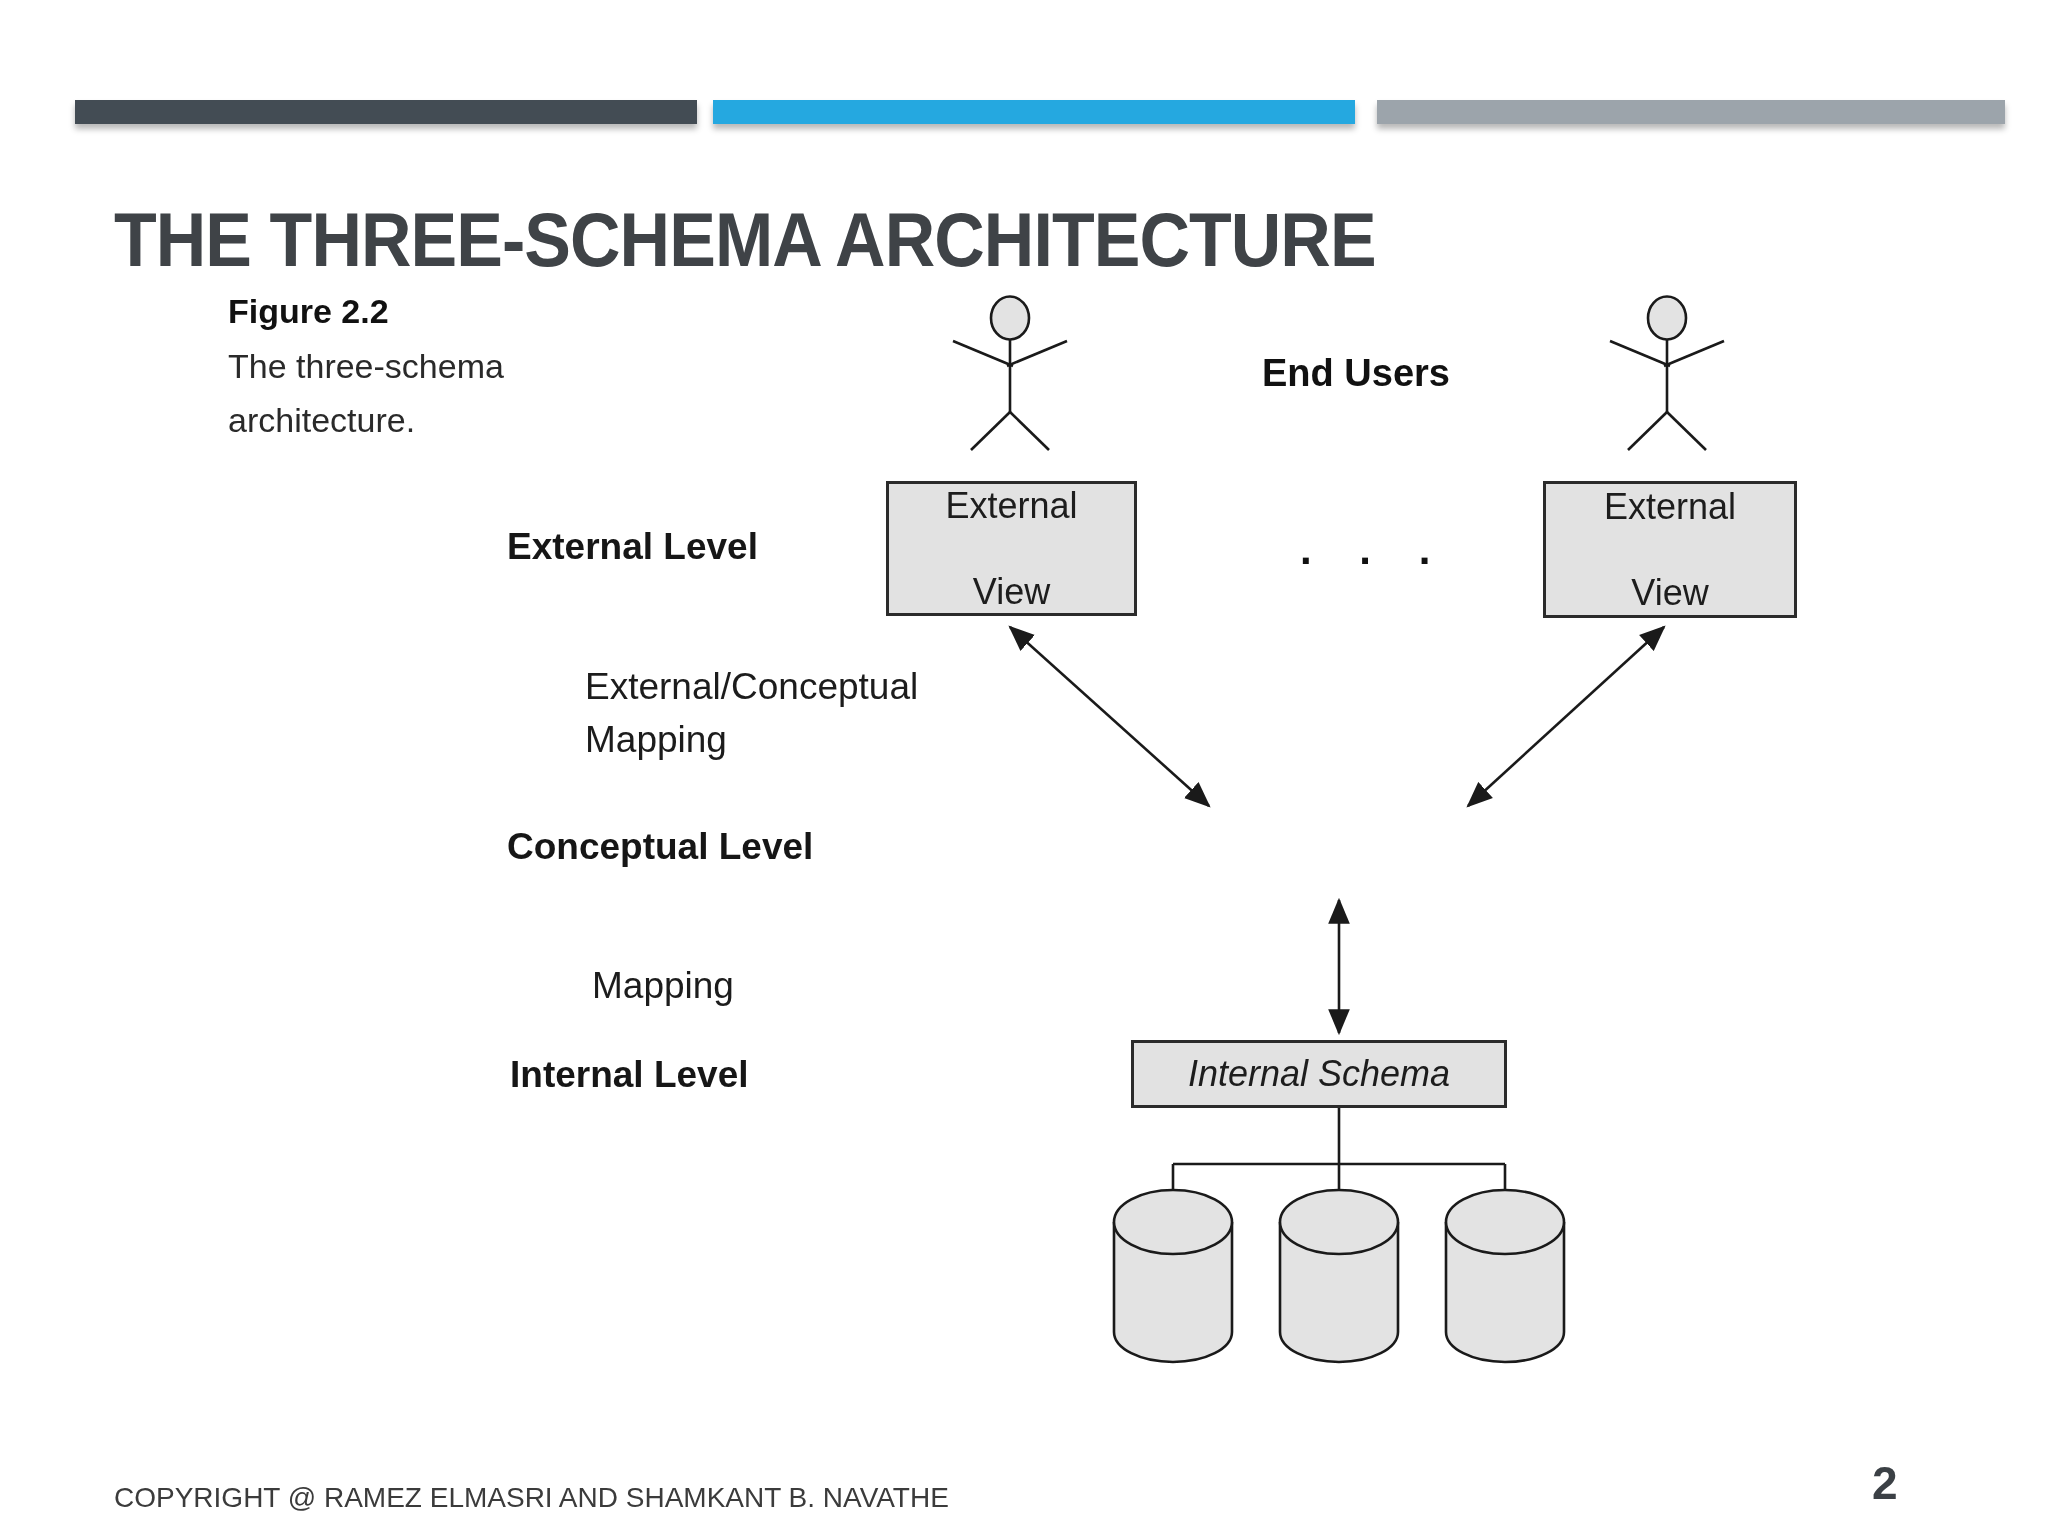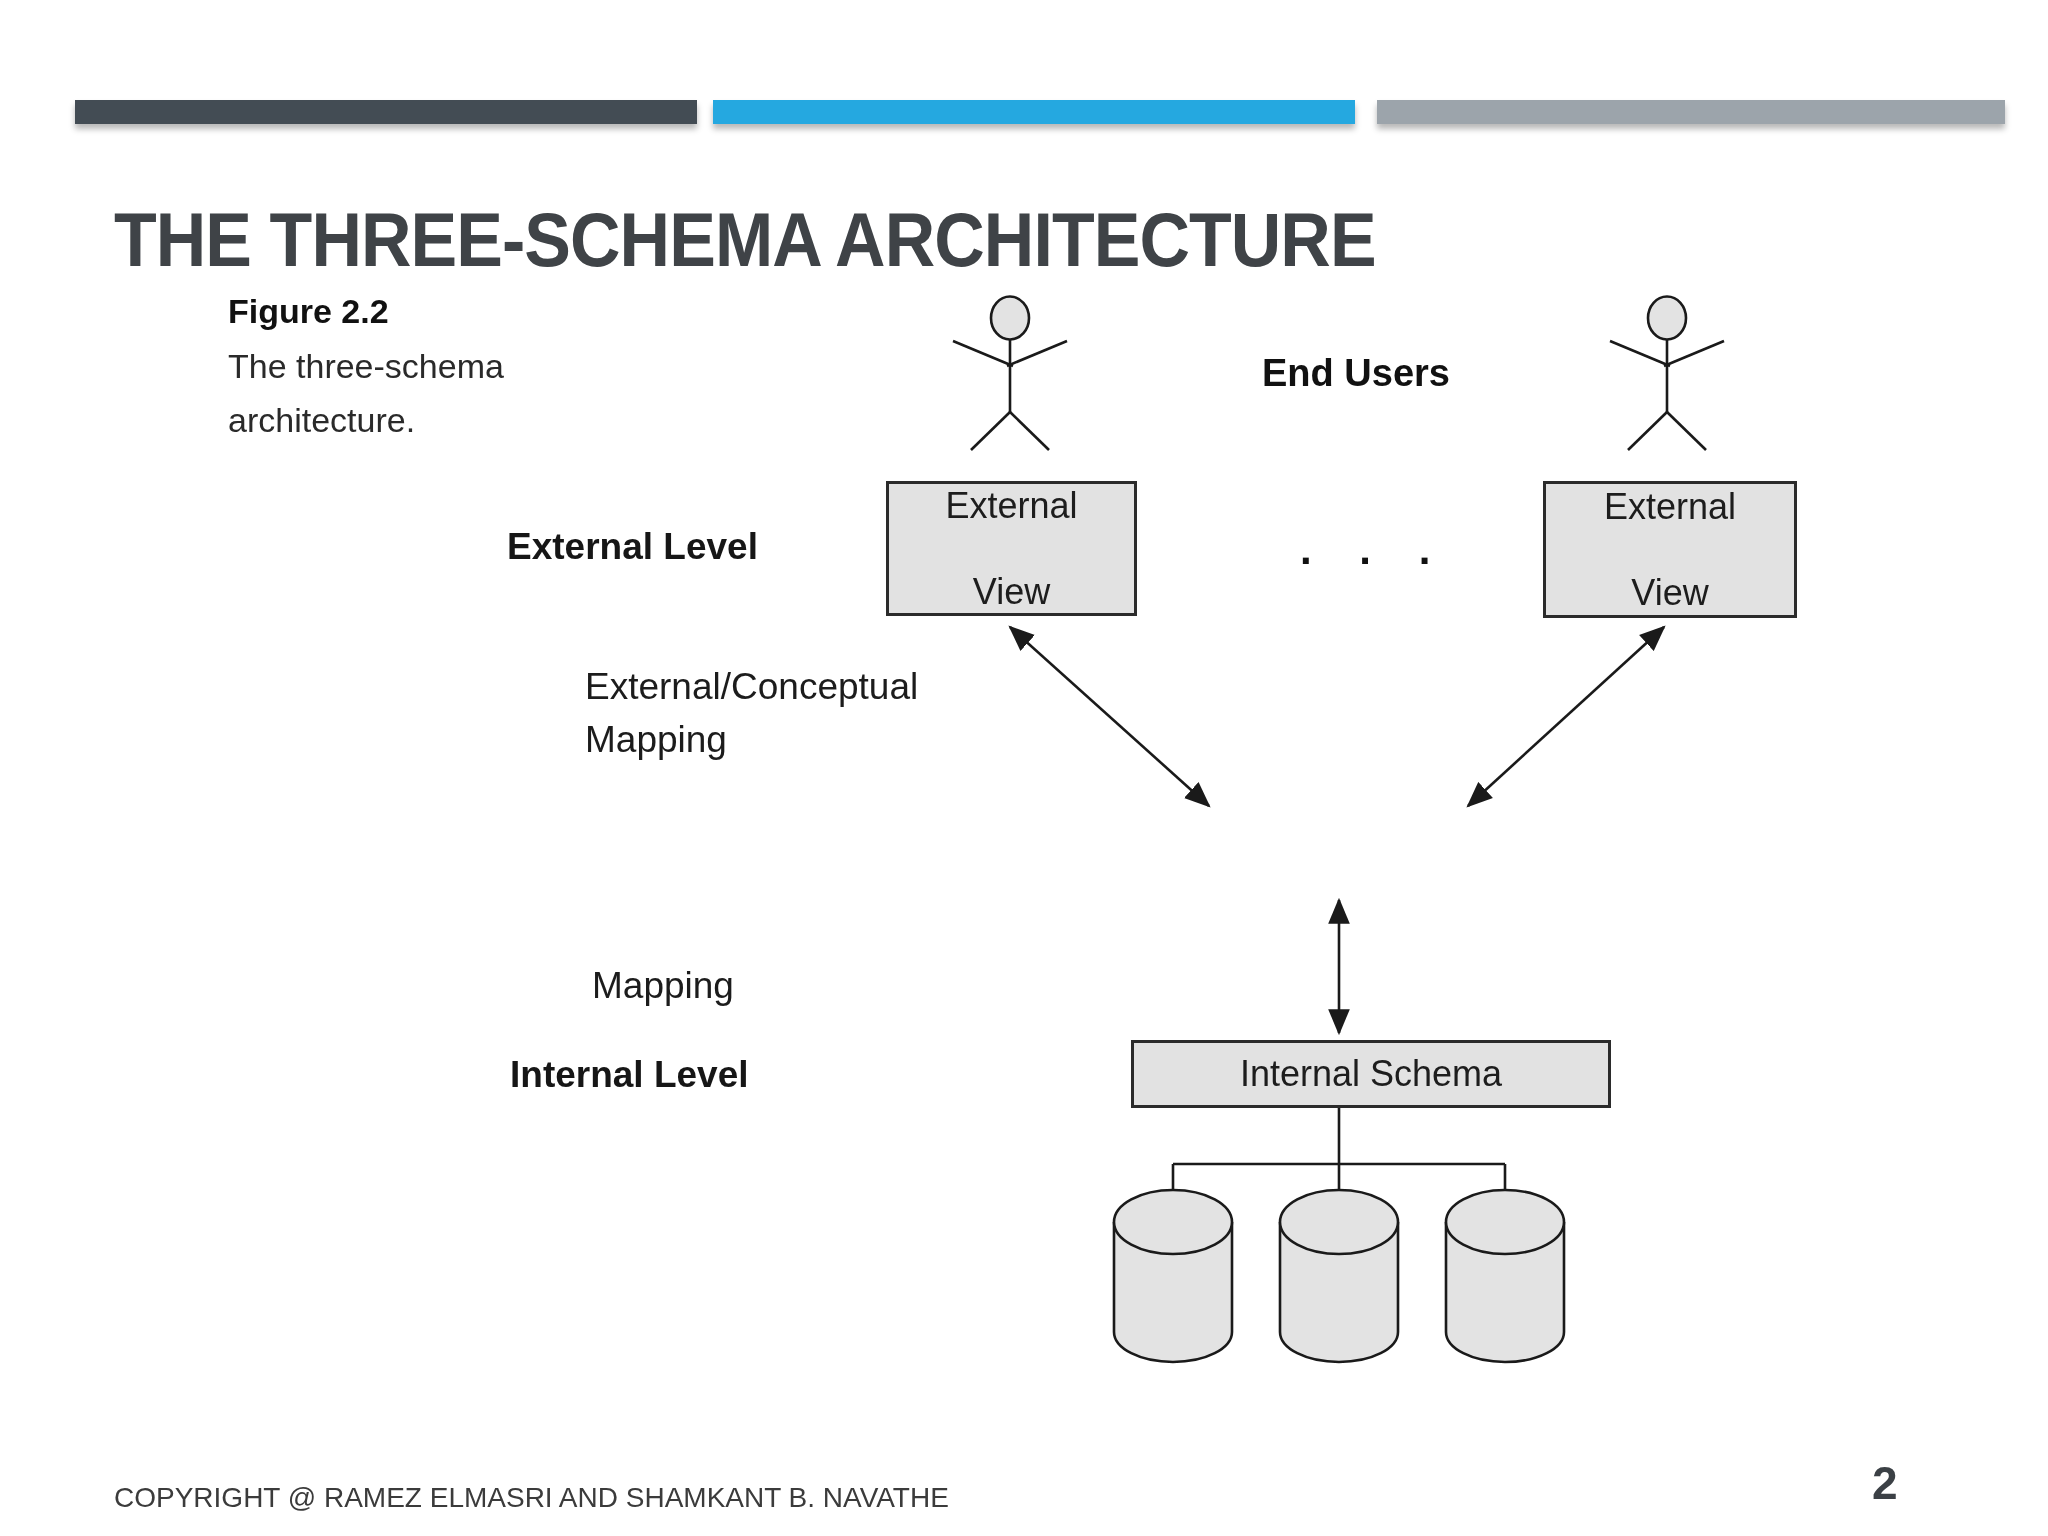--- a/index.html
+++ b/index.html
@@ -41,21 +41,21 @@
   #stored-db{position:absolute;left:1150px;top:1382px;width:384px;text-align:center;
     font-size:39px;font-weight:700;color:#111;white-space:nowrap;}
 
   
   .schema-box{position:absolute;box-sizing:border-box;background:#e2e2e2;border:3px solid #2b2b2b;
     display:flex;flex-direction:column;align-items:center;justify-content:center;
     color:#1d1d1d;font-size:36px;line-height:52px;text-align:center;gap:34px;}
   #ev-left {left:886px; top:481px;width:251px;height:135px;}
   #ev-right{left:1543px;top:481px;width:254px;height:137px;}
   #box-conceptual{left:1090px;top:815px;width:500px;height:78px;}
-  #box-internal {left:1131px;top:1040px;width:480px;height:68px;}
+  #box-internal {left:1131px;top:1040px;width:376px;height:68px;font-style:italic;}
 
   
   #footer-copyright{position:absolute;left:114px;top:1482px;font-size:28px;color:#3b3b3b;
     letter-spacing:0px;white-space:nowrap;}
   #page-number{position:absolute;left:1872px;top:1456px;font-size:46px;font-weight:700;color:#3b4045;}
 
   #diagram-svg{position:absolute;left:0;top:0;pointer-events:none;}
 </style>
 </head>
 <body>
@@ -68,20 +68,21 @@
 
   <div id="slide-title">THE THREE-SCHEMA ARCHITECTURE</div>
 
   <div class="cap" id="cap-title">Figure 2.2</div>
   <div class="cap" id="cap-l1">The three-schema</div>
   <div class="cap" id="cap-l2">architecture.</div>
 
   <div class="lvl" id="lbl-external-level">External Level</div>
   <div class="map" id="lbl-ec-map-1">External/Conceptual</div>
   <div class="map" id="lbl-ec-map-2">Mapping</div>
+  <div class="lvl" id="lbl-conceptual-level">Conceptual Level</div>
   <div class="map" id="lbl-ci-map-2">Mapping</div>
   <div class="lvl" id="lbl-internal-level">Internal Level</div>
 
   <svg id="diagram-svg" width="2048" height="1536" viewBox="0 0 2048 1536">
     <defs>
       <marker id="ah" viewBox="0 0 12 10" refX="11" refY="5" markerWidth="26" markerHeight="22" markerUnits="userSpaceOnUse" orient="auto-start-reverse">
         <path d="M0,0 L12,5 L0,10 Z" fill="#1a1a1a"></path>
       </marker>
     </defs>
 

